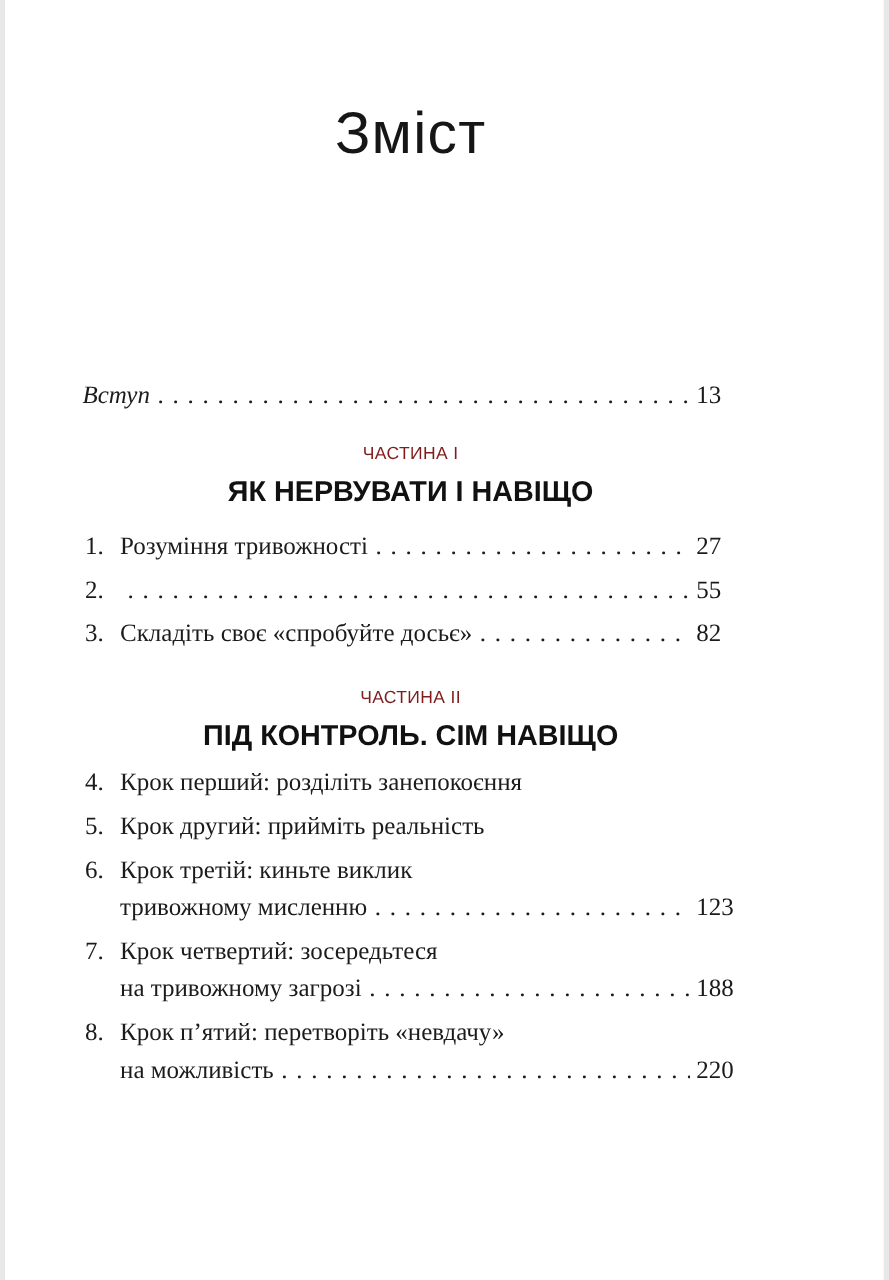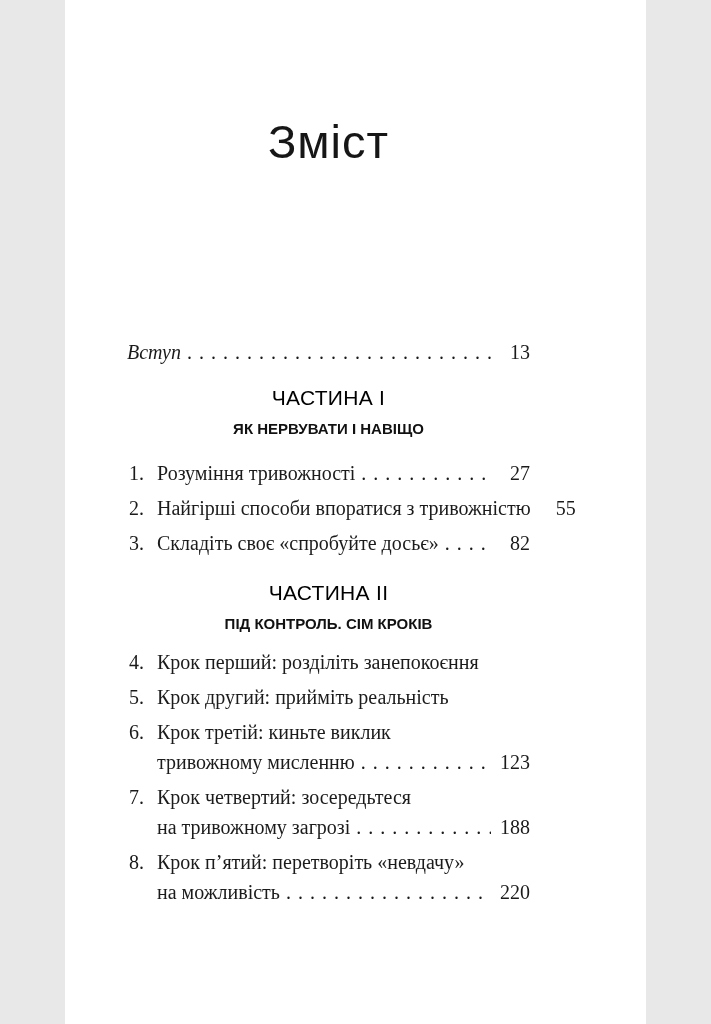--- a/index.html
+++ b/index.html
@@ -1,23 +1,23 @@
 <!DOCTYPE html>
 <html><head>
 <meta charset="utf-8">
 <style>
   html, body { margin: 0; padding: 0; background: #e8e8e8; }
   .page {
     position: relative;
-    width: 581px;
+    width: 703px;
     height: 1024px;
     margin: 0 auto;
     background: #ffffff;
     box-sizing: border-box;
-    padding: 112px 116px 0 62px;
+    padding: 76px 116px 0 62px;
     color: #1b1b1b;
     font-family: "Liberation Serif", serif;
     font-size: 20px;
     overflow: hidden;
   }
   .title {
     margin: 0 0 128px 0;
     font-family: "Liberation Sans", sans-serif;
     font-weight: 400;
     font-size: 47px;
@@ -46,36 +46,36 @@
     white-space: nowrap;
     margin: 0 5px 0 6px;
     letter-spacing: 1px;
   }
   .leader::after {
     content: ". . . . . . . . . . . . . . . . . . . . . . . . . . . . . . . . . . . . . . . . . . . . . . . . . . . . . . . . . . . .";
   }
   .pg {
     flex: none;
     min-width: 34px;
-    text-align: right;
+    text-align: left;
   }
   .kicker {
     margin-top: 22px;
     font-family: "Liberation Sans", sans-serif;
-    font-size: 21px;
+    font-size: 14px;
     line-height: 20px;
     letter-spacing: 0.3px;
     text-align: center;
-    color: #000000;
+    color: #7f1d1d;
   }
   .part-heading {
     margin-top: 8px;
     font-family: "Liberation Sans", sans-serif;
     font-weight: bold;
-    font-size: 15px;
+    font-size: 23px;
     line-height: 26px;
     text-align: center;
     color: #111111;
   }
   .entries-single { margin-top: 14px; }
   .entries-double { margin-top: 10px; }
   .entry-double { margin-bottom: 5px; }
   .entry-double .row { line-height: 30px; }
   .kicker-2 { }
 </style>
@@ -101,35 +101,34 @@
 
     <div class="entries-single">
       <div class="row">
         <span class="num">1.</span>
         <span class="txt">Розуміння тривожності</span>
         <span class="leader"></span>
         <span class="pg">27</span>
       </div>
       <div class="row">
         <span class="num">2.</span>
-        <span class="txt">Найгірші способи впоратися з тривожністю</span>
         <span class="leader"></span>
         <span class="pg">55</span>
       </div>
       <div class="row">
         <span class="num">3.</span>
         <span class="txt">Складіть своє «спробуйте досьє»</span>
         <span class="leader"></span>
         <span class="pg">82</span>
       </div>
     </div>
 
     <div class="kicker kicker-2">ЧАСТИНА II</div>
     <div class="part-heading">
-      <div>ПІД КОНТРОЛЬ. СІМ КРОКІВ</div>
+      <div>ПІД КОНТРОЛЬ. СІМ НАВІЩО</div>
     </div>
 
     <div class="entries-double">
 
       <div class="entry-double">
         <div class="row">
           <span class="num">4.</span>
           <span class="txt">Крок перший: розділіть занепокоєння</span>
         </div>
       </div>

